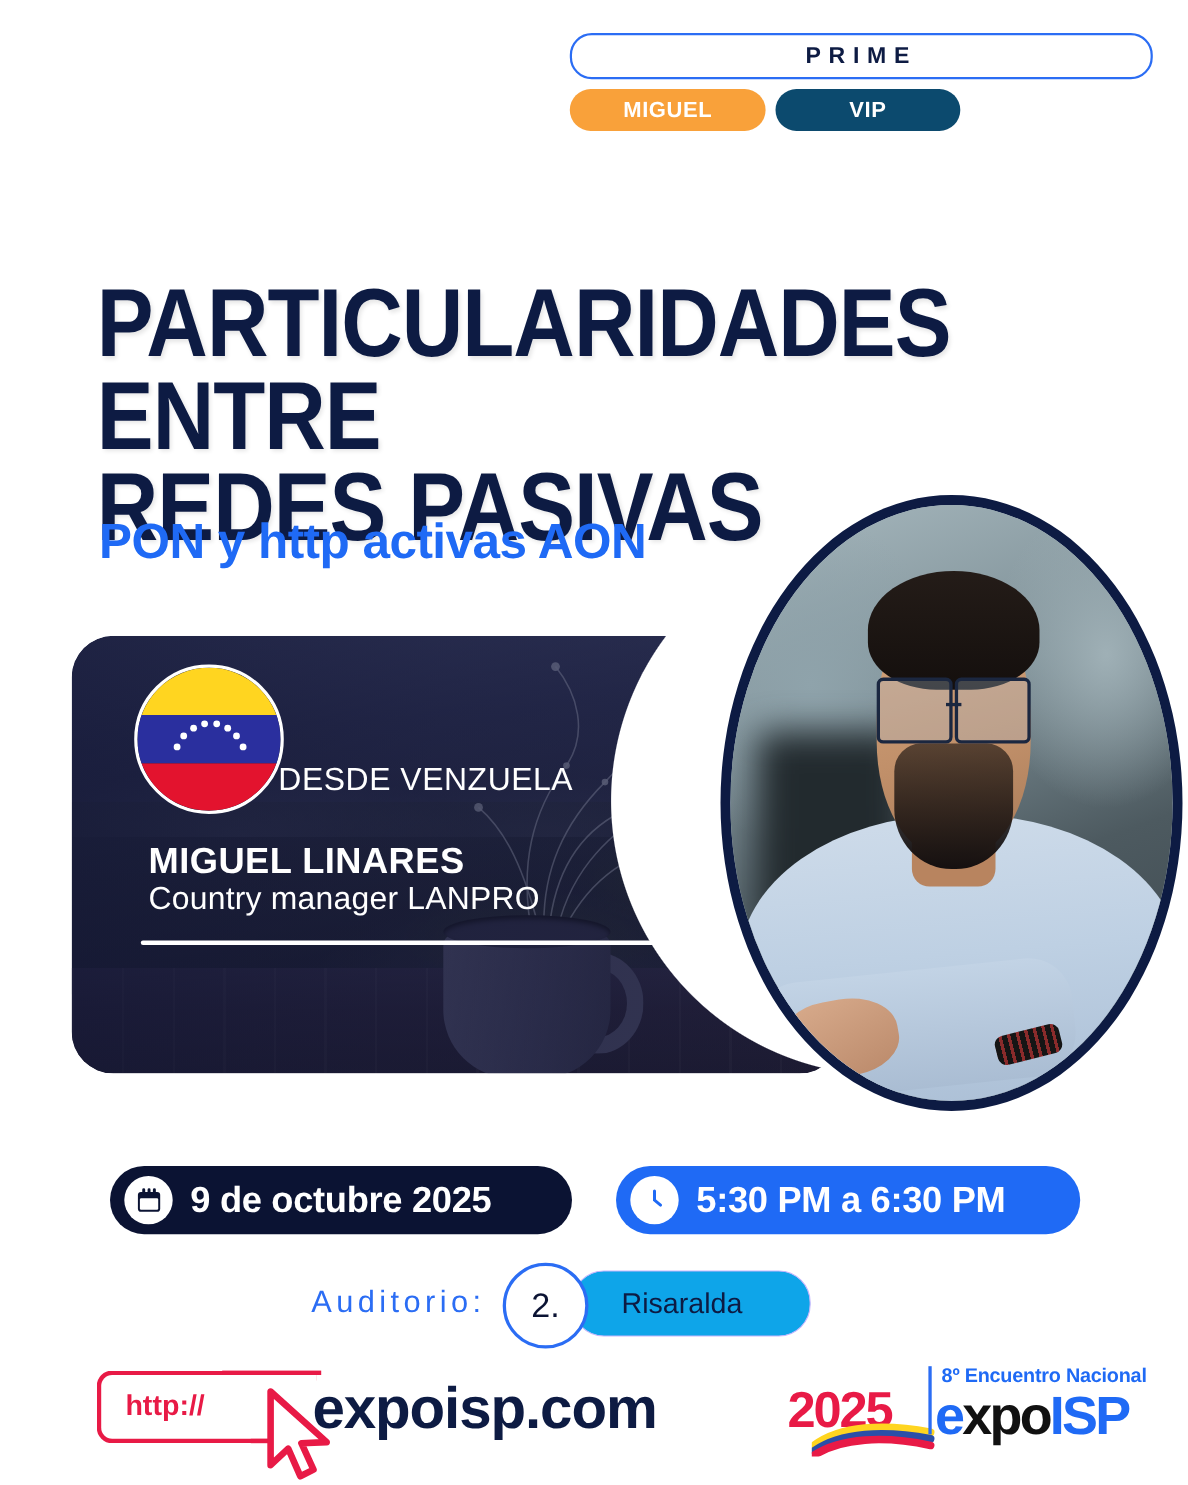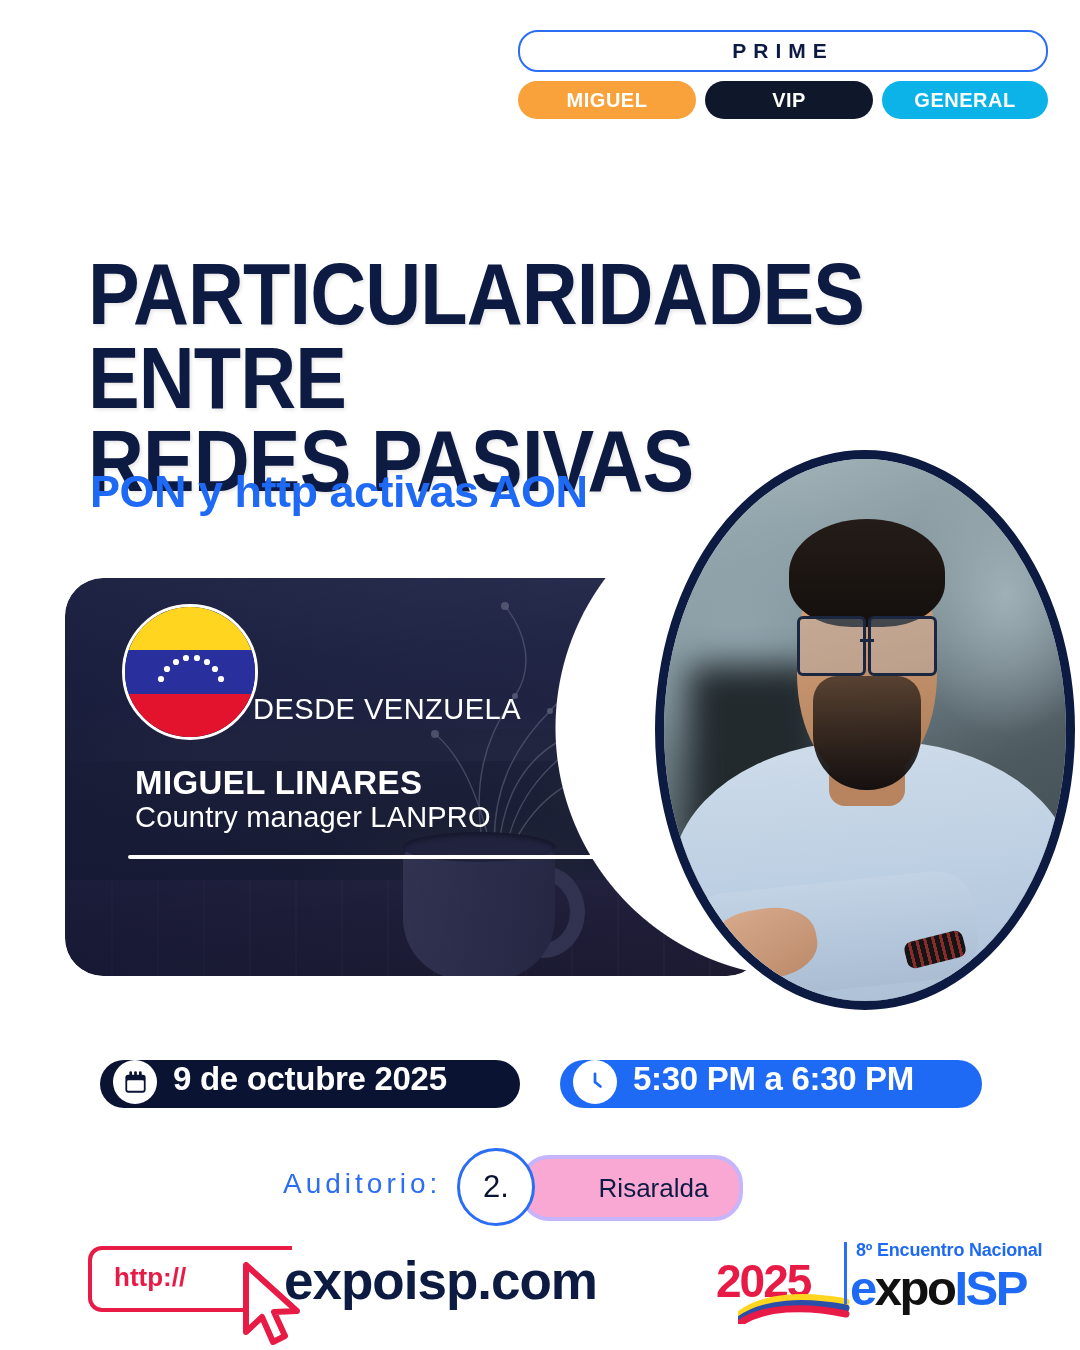--- a/index.html
+++ b/index.html
@@ -20,21 +20,21 @@
     color:#0d1b43;font-weight:bold;font-size:21px;letter-spacing:7px;
     background:#fff;
   }
   .access-tiers{display:flex;gap:9px;margin-top:9px;}
   .tier{
     height:38px;border-radius:19px;display:flex;align-items:center;
     justify-content:center;color:#fff;font-weight:bold;font-size:20px;
     letter-spacing:.5px;
   }
   .tier.prime{flex:0 0 178px;background:#f9a13a;}
-  .tier.vip{flex:0 0 168px;background:#0f172a;}
+  .tier.vip{flex:0 0 168px;background:#0c4a6e;}
   .tier.general{flex:0 0 166px;background:#0bb3e8;}
 
   
   .conf-badge{
     position:absolute;left:92px;top:181px;width:516px;height:62px;
     background:#e81a46;border-radius:31px;
     display:flex;align-items:center;justify-content:center;
     color:#fff;font-size:35px;font-weight:bold;letter-spacing:1.2px;
   }
 
@@ -130,32 +130,32 @@
   .ph-beard{position:absolute;left:37%;top:40%;width:27%;height:21%;
     background:linear-gradient(180deg,rgba(24,18,15,.62),#151010);border-radius:22% 22% 48% 48%;}
   .ph-glass{position:absolute;left:33%;top:29%;width:35%;height:10%;}
   .ph-glass .lens{position:absolute;top:0;width:45%;height:100%;border:3px solid #1b2740;border-radius:6px;background:rgba(180,200,220,.3);}
   .ph-glass .lens.l{left:0;}.ph-glass .lens.r{right:0;}
   .ph-glass .br{position:absolute;left:45%;top:42%;width:10%;height:3px;background:#1b2740;}
   .ph-brace{position:absolute;left:60%;bottom:7%;width:15%;height:5%;
     background:repeating-linear-gradient(90deg,#151515 0 5px,#8a2b2b 5px 8px);border-radius:8px;transform:rotate(-14deg);}
 
   
-  .pill{position:absolute;display:flex;border-radius:33px;height:48px;}
+  .pill{position:absolute;display:flex;align-items:center;border-radius:33px;height:62px;}
   .pill .ic{width:44px;height:44px;border-radius:50%;background:#fff;margin-left:13px;
     display:flex;align-items:center;justify-content:center;flex:0 0 44px;}
   .pill .tx{color:#fff;font-size:33px;font-weight:bold;margin:0 28px 0 16px;letter-spacing:-.3px;}
   .pill.date{left:100px;top:1060px;width:420px;background:#0b1333;}
   .pill.time{left:560px;top:1060px;width:422px;background:#1f6af5;}
 
   
   .aud-label{position:absolute;left:283px;top:1168px;color:#2b6df4;font-size:28px;letter-spacing:4px;}
   .aud-pill{position:absolute;left:520px;top:1155px;width:215px;height:58px;
-    border:4px solid #c4b5fd;border-radius:29px;background:#f9a8d4;
-    display:flex;align-items:center;justify-content:center;}
+    border:1px solid #c4b5fd;border-radius:29px;background:#0ea5e9;
+    display:flex;align-items:center;}
   .aud-pill span{color:#0d1b43;font-size:26px;margin-left:44px;}
   .aud-circle{position:absolute;left:457px;top:1148px;width:72px;height:72px;border-radius:50%;
     border:3px solid #2b6df4;background:#fff;display:flex;align-items:center;justify-content:center;
     color:#0b1333;font-size:31px;}
 
   
   .web{position:absolute;left:88px;top:1240px;width:400px;height:92px;}
   .web-br{position:absolute;left:0;top:6px;width:196px;height:58px;
     border:4px solid #e81a46;border-right:none;border-radius:14px 0 0 14px;}
   .web-br::after{content:"";position:absolute;right:-4px;top:-4px;width:90px;height:4px;background:#e81a46;}
@@ -178,21 +178,20 @@
 </head>
 <body>
 
 <div class="poster">
 
   <div class="access-wrap">
     <div class="access-title">PRIME</div>
     <div class="access-tiers">
       <div class="tier prime">MIGUEL</div>
       <div class="tier vip">VIP</div>
-      <div class="tier general">GENERAL</div>
     </div>
   </div>
 
 
   <div class="title">
     <span class="l1">PARTICULARIDADES ENTRE</span>
     <span class="l2">REDES PASIVAS</span>
   </div>
   <div class="subtitle">PON y http activas AON</div>
 

